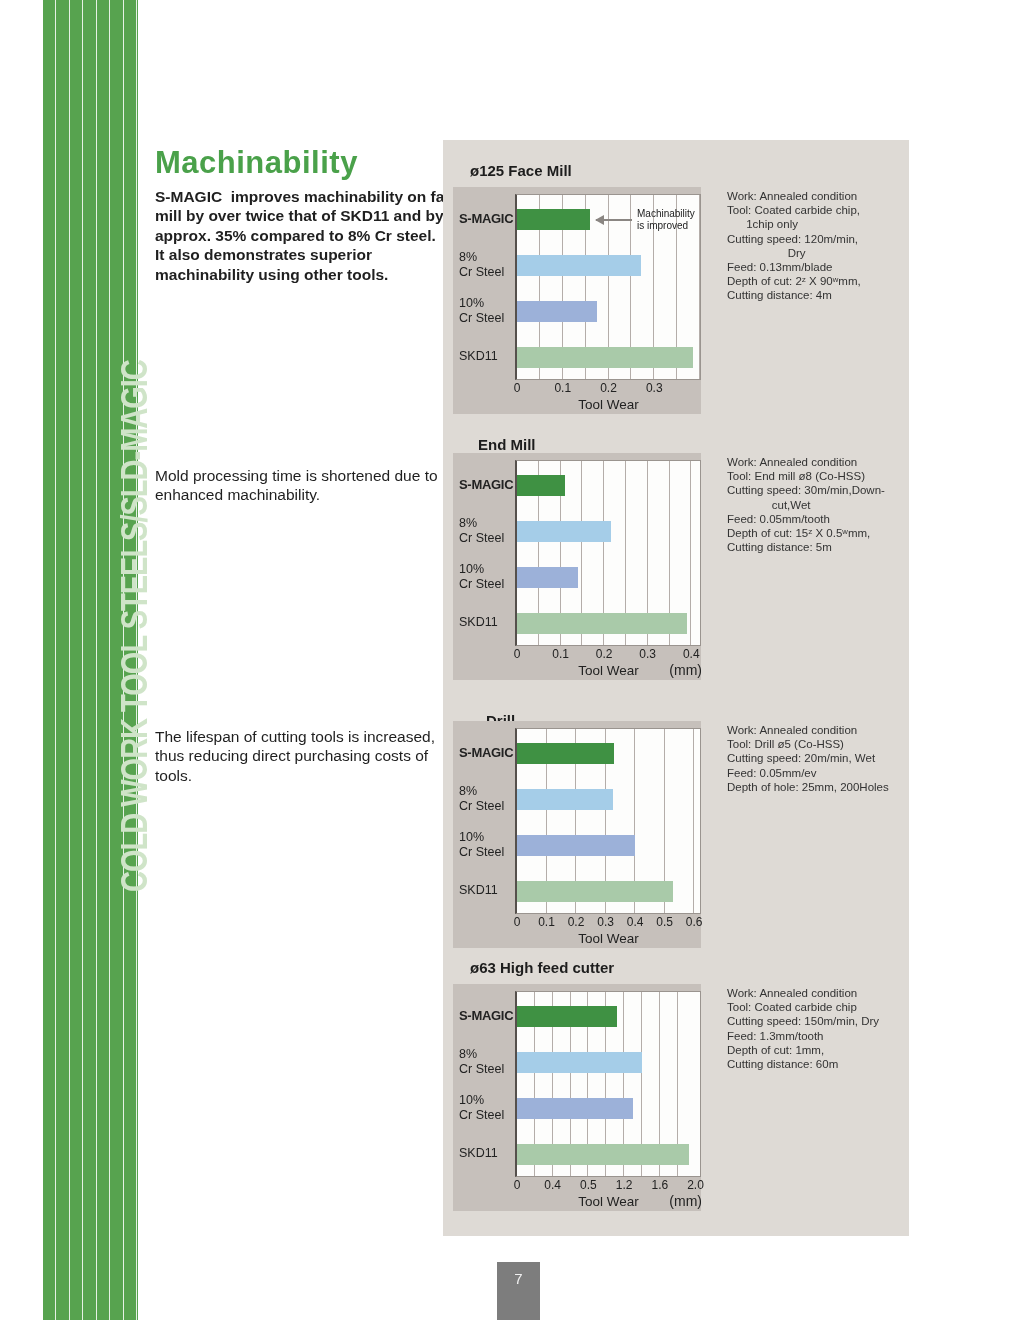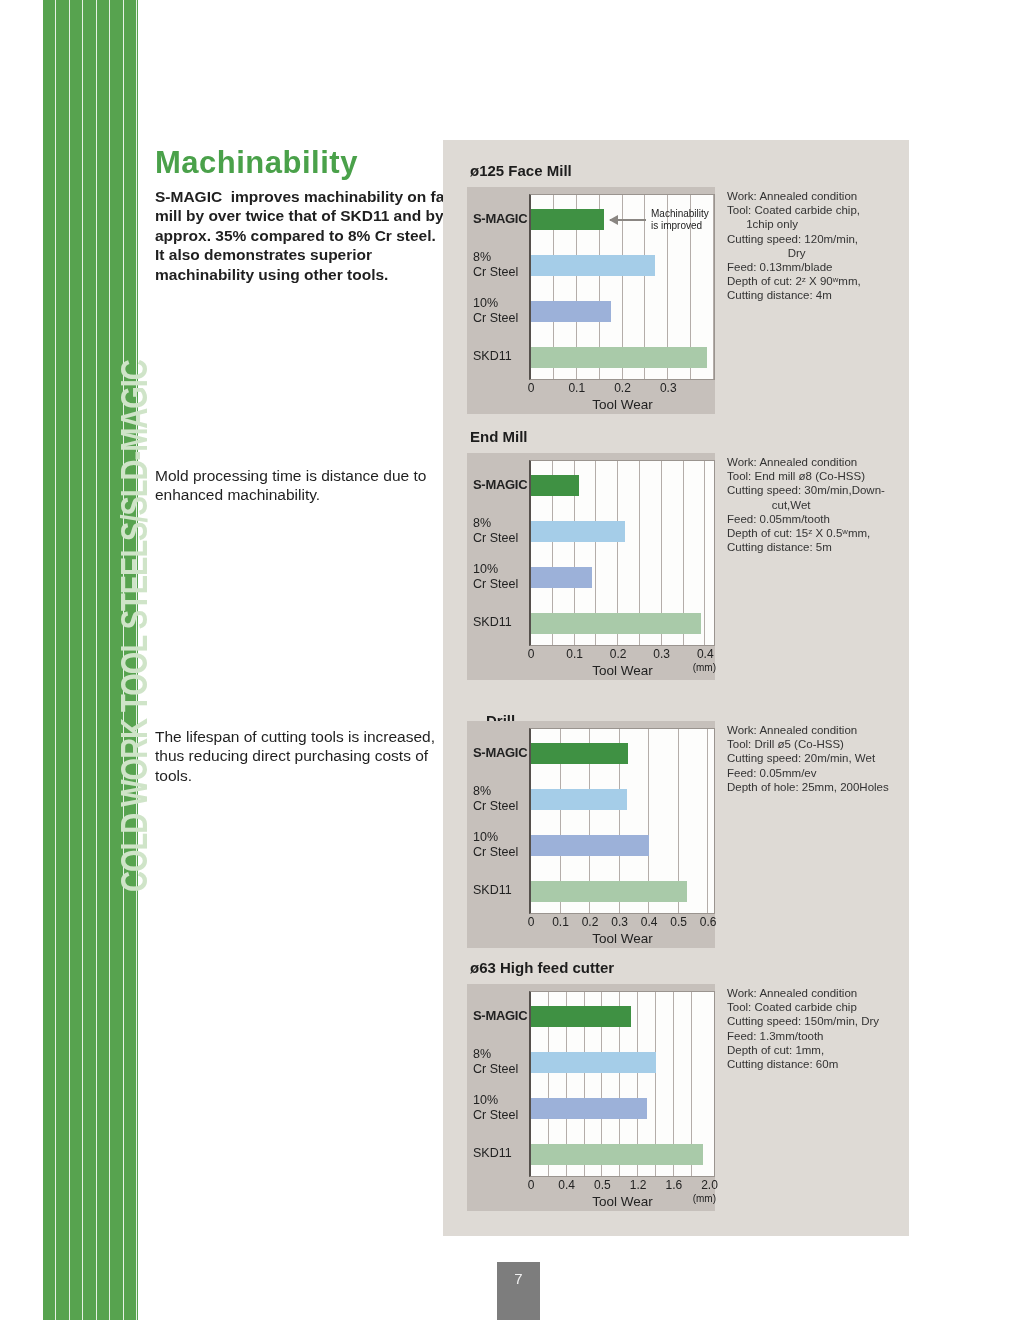--- a/index.html
+++ b/index.html
@@ -45,21 +45,21 @@
     position:absolute;left:443px;top:140px;width:466px;height:1096px;
     background:#dedad5;
   }
   
   .chart-block{position:absolute;left:0;width:100%;height:262px;padding-left:36px;}
   .chart-title{
     position:absolute;left:27px;top:0;
     font-size:15px;font-weight:bold;color:#1d1d1d;
   }
   .chart-panel{
-    position:absolute;left:24px;top:25px;width:248px;height:227px;
+    position:absolute;left:10px;top:25px;width:248px;height:227px;
     background:#c6c0bb;
   }
   .row-label{
     position:absolute;left:6px;width:57px;
     font-size:12.5px;line-height:15px;color:#222;white-space:pre;
   }
   .row-label.bold{font-weight:bold;font-size:13px;letter-spacing:-.3px;}
   .plot-area{
     position:absolute;left:62px;top:7px;width:183px;height:184px;
     background:#fdfdfc;
@@ -69,21 +69,21 @@
   .bar{position:absolute;left:0;height:21px;}
   .tick-row{
     position:absolute;left:64px;top:194px;width:183px;height:13px;
     font-size:12px;color:#222;
   }
   .tick{position:absolute;top:0;transform:translateX(-50%);}
   .xlabel-row{
     position:absolute;left:64px;top:210px;width:183px;height:16px;
     text-align:center;font-size:13.5px;color:#222;
   }
-  .unit{position:absolute;right:-2px;top:-1px;font-size:10px;}
+  .unit{position:absolute;right:-2px;top:-1px;font-size:14px;}
   .conditions{
     position:absolute;left:284px;top:27px;width:180px;
     font-size:11.5px;line-height:14.2px;color:#333;
     white-space:pre-wrap;
   }
   
   .annot{position:absolute;display:flex;align-items:center;height:21px;}
   .annot-arrow{position:relative;width:36px;height:2px;background:#8a8682;}
   .annot-arrow::before{
     content:"";position:absolute;left:-1px;top:-4px;
@@ -105,21 +105,21 @@
   <div class="side-label">COLD WORK TOOL STEELS/SLD-MAGIC</div>
 </div>
 
 <h1 class="page-title">Machinability</h1>
 
 <p class="copy p1">S-MAGIC  improves machinability on face
 mill by over twice that of SKD11 and by
 approx. 35% compared to 8% Cr steel.
 It also demonstrates superior
 machinability using other tools.</p>
-<p class="copy p2">Mold processing time is distance due to
+<p class="copy p2">Mold processing time is shortened due to
 enhanced machinability.</p>
 <p class="copy p3">The lifespan of cutting tools is increased,
 thus reducing direct purchasing costs of
 tools.</p>
 
 <div class="charts-panel">
   <section class="chart-block" style="top:22px">
       <h3 class="chart-title" style="margin: 0px;">ø125 Face Mill</h3>
       <div class="chart-panel">
         <div class="row-label bold" style="top: 24px;">S-MAGIC</div>
@@ -152,21 +152,21 @@
       <div class="conditions">Work: Annealed condition
 Tool: Coated carbide chip,
       1chip only
 Cutting speed: 120m/min,
                    Dry
 Feed: 0.13mm/blade
 Depth of cut: 2ᶻ X 90ʷmm,
 Cutting distance: 4m</div>
     </section>
   <section class="chart-block" style="top:288px">
-      <h3 class="chart-title" style="margin: 0px;">End Mill</h3>
+      <h3 class="chart-title" style="margin: 8px;">End Mill</h3>
       <div class="chart-panel">
         <div class="row-label bold" style="top: 24px;">S-MAGIC</div>
         <div class="row-label" style="top: 62.5px;">8%
 Cr Steel</div>
         <div class="row-label" style="top: 108.5px;">10%
 Cr Steel</div>
         <div class="row-label" style="top: 162px;">SKD11</div>
         <div class="plot-area">
           <div class="plot-inner" style="background-image: repeating-linear-gradient(90deg, transparent 0px, transparent 20.79px, rgb(180, 173, 169) 20.79px, rgb(180, 173, 169) 21.79px);">
             <div class="bar" style="top: 14px; width: 47.9px; background: rgb(63, 145, 67);"></div>

